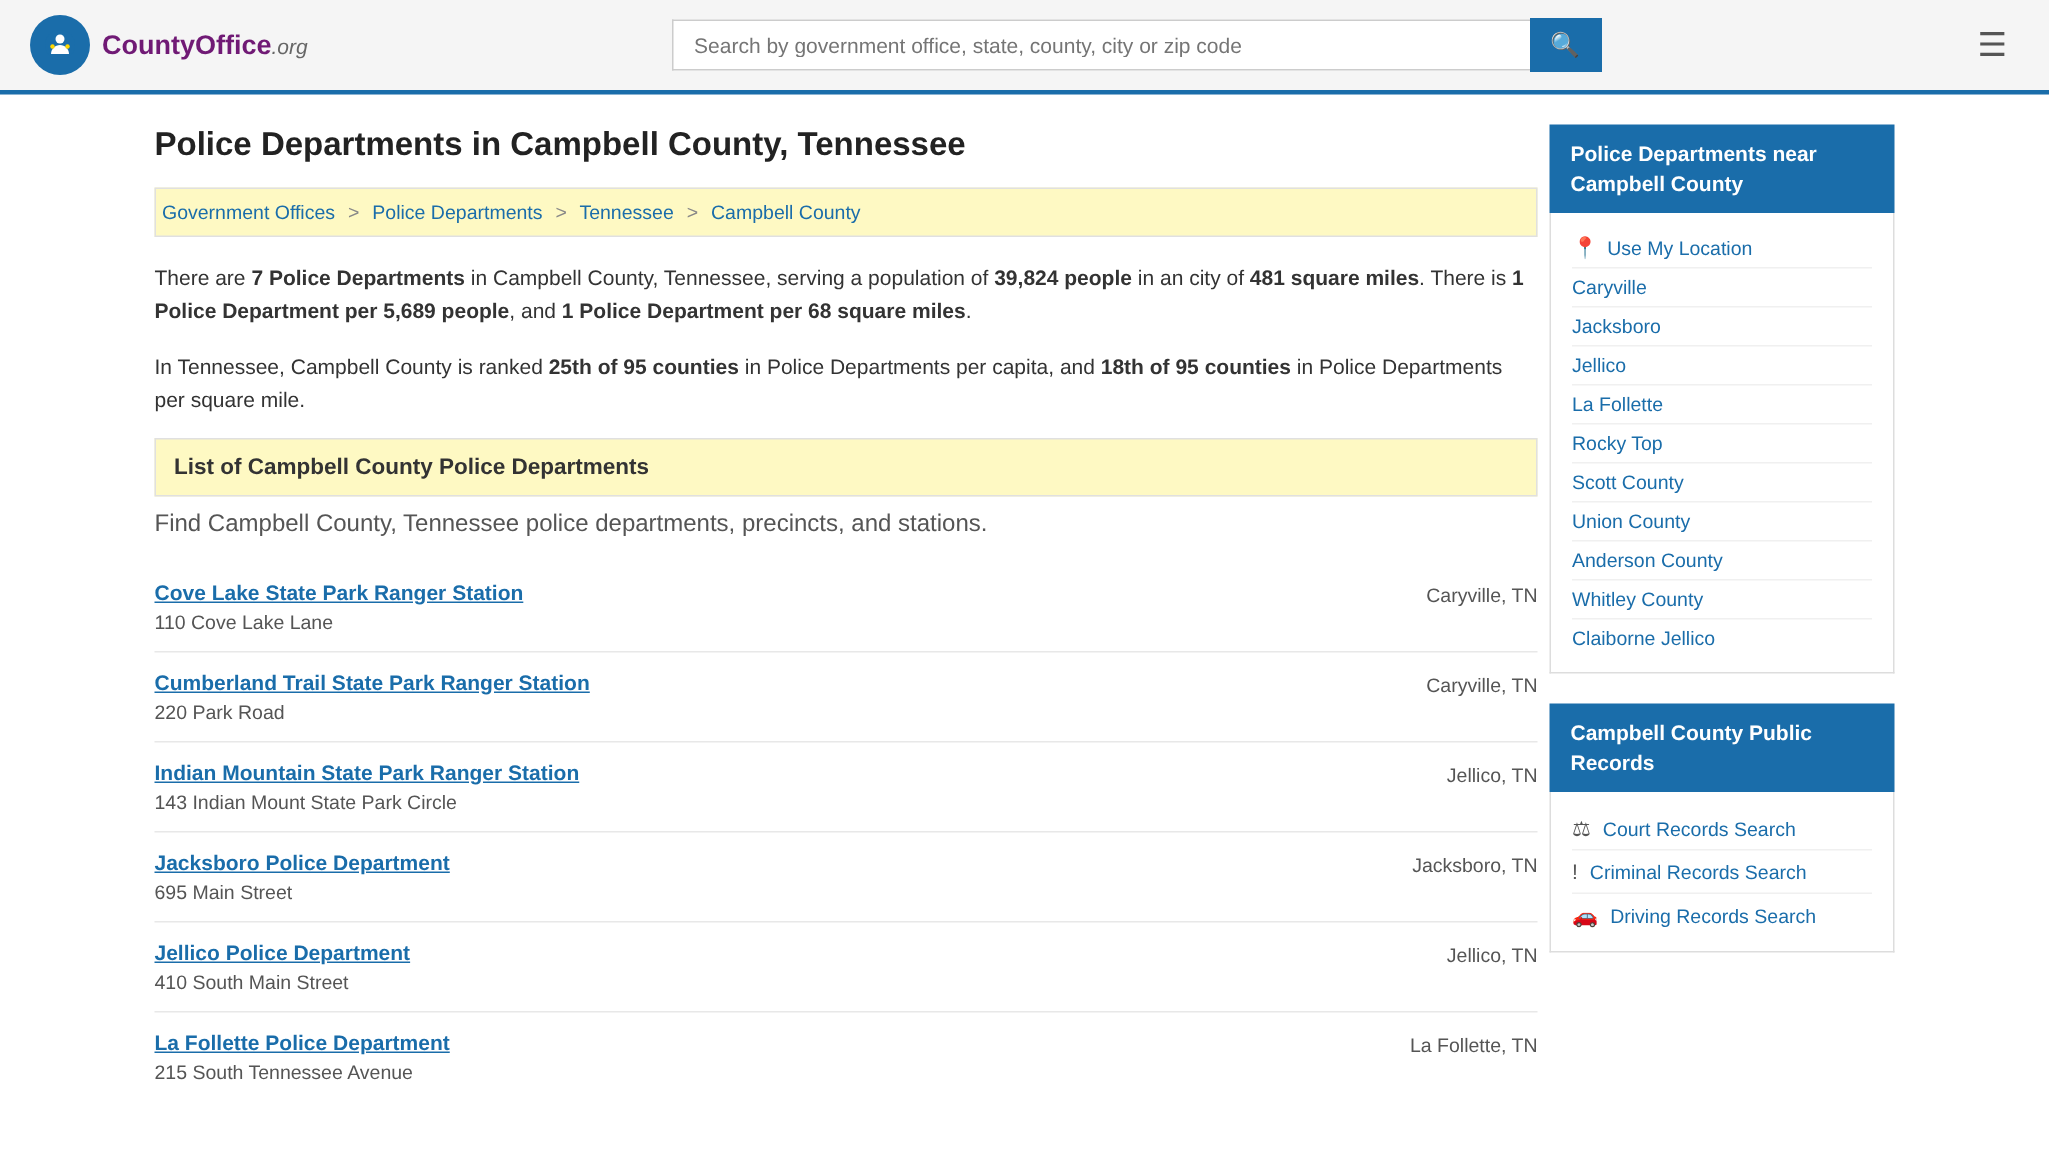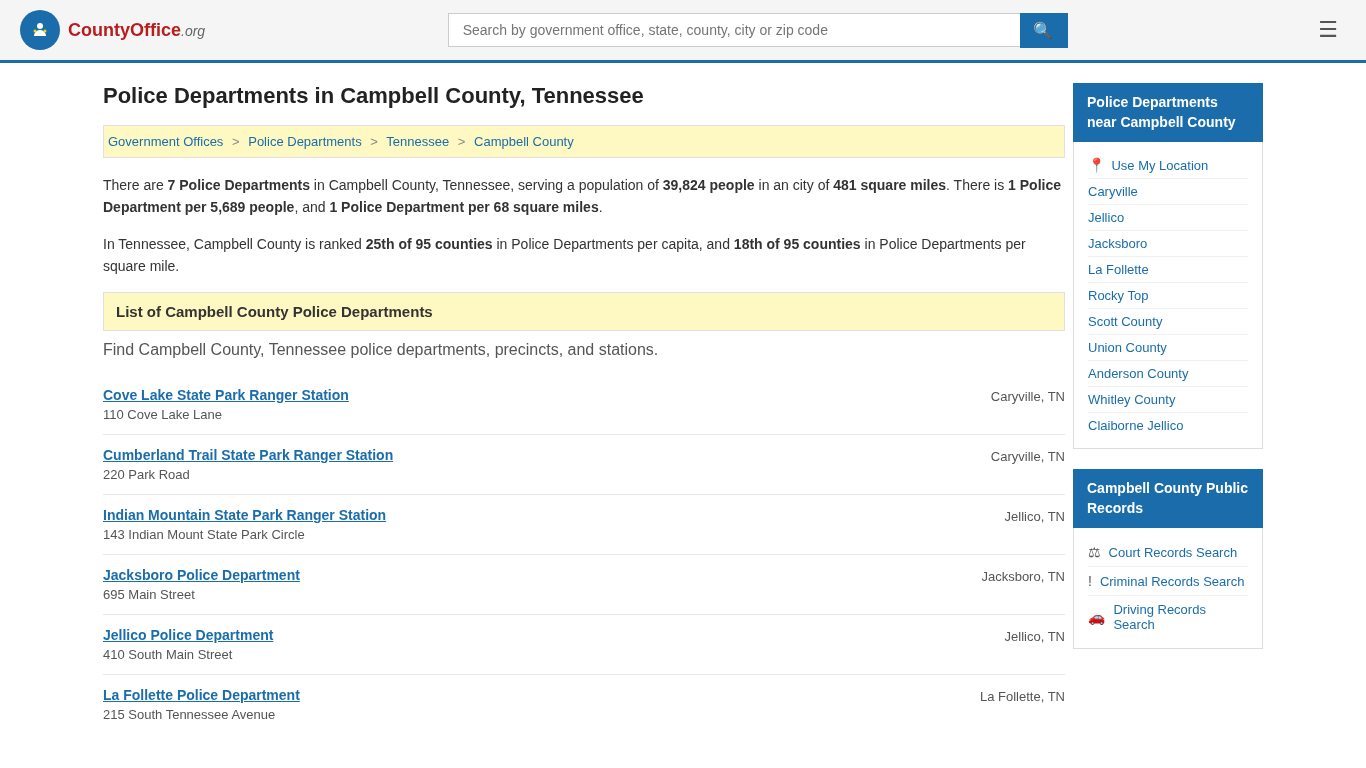--- a/index.html
+++ b/index.html
@@ -68,21 +68,21 @@
       max-width: 1200px;
       margin: 0 auto;
       padding: 20px 20px;
       display: flex;
       gap: 8px;
     }
     .main-content {
       flex: 1;
     }
     .sidebar {
-      width: 190px;
+      width: 230px;
       flex-shrink: 0;
     }
 
     
     .page-title {
       font-size: 22px;
       font-weight: bold;
       color: #222;
       margin-bottom: 16px;
     }
@@ -226,21 +226,21 @@
     <div class="logo-circle">
       <svg width="24" height="24" viewBox="0 0 24 24" fill="none">
         <circle cx="12" cy="12" r="10" fill="#1a6daa"></circle>
         <circle cx="12" cy="8" r="3" fill="white"></circle>
         <path d="M6 18c0-3.3 2.7-6 6-6s6 2.7 6 6" fill="white"></path>
         <circle cx="7" cy="13" r="1.5" fill="#ffd700"></circle>
         <circle cx="17" cy="13" r="1.5" fill="#ffd700"></circle>
       </svg>
     </div>
     <div>
-      <span style="font-size:18px;font-weight:bold;color:#b91c1c;">CountyOffice</span><span style="color:#666;font-size:14px;font-style:italic;">.org</span>
+      <span style="font-size:18px;font-weight:bold;color:#701a75;">CountyOffice</span><span style="color:#666;font-size:14px;font-style:italic;">.org</span>
     </div>
   </div>
 
   <div class="search-area">
     <input class="search-input" type="text" placeholder="Search by government office, state, county, city or zip code" style="">
     <button class="search-btn">
       <span>🔍</span>
     </button>
   </div>
 
@@ -344,22 +344,22 @@
       <div class="sidebar-header">
         <span>Police Departments near Campbell County</span>
       </div>
       <div class="sidebar-body">
         <a href="#" class="use-location">
           <span class="location-icon">📍</span>
           <span>Use My Location</span>
         </a>
         <div id="nearby-links">
             <a href="#" class="sidebar-link">Caryville</a>
+            <a href="#" class="sidebar-link">Jacksboro</a>
             <a href="#" class="sidebar-link">Jellico</a>
-            <a href="#" class="sidebar-link">Jacksboro</a>
             <a href="#" class="sidebar-link">La Follette</a>
             <a href="#" class="sidebar-link">Rocky Top</a>
             <a href="#" class="sidebar-link">Scott County</a>
             <a href="#" class="sidebar-link">Union County</a>
             <a href="#" class="sidebar-link">Anderson County</a>
             <a href="#" class="sidebar-link">Whitley County</a>
             <a href="#" class="sidebar-link">Claiborne Jellico</a>
           </div>
       </div>
     </div>

